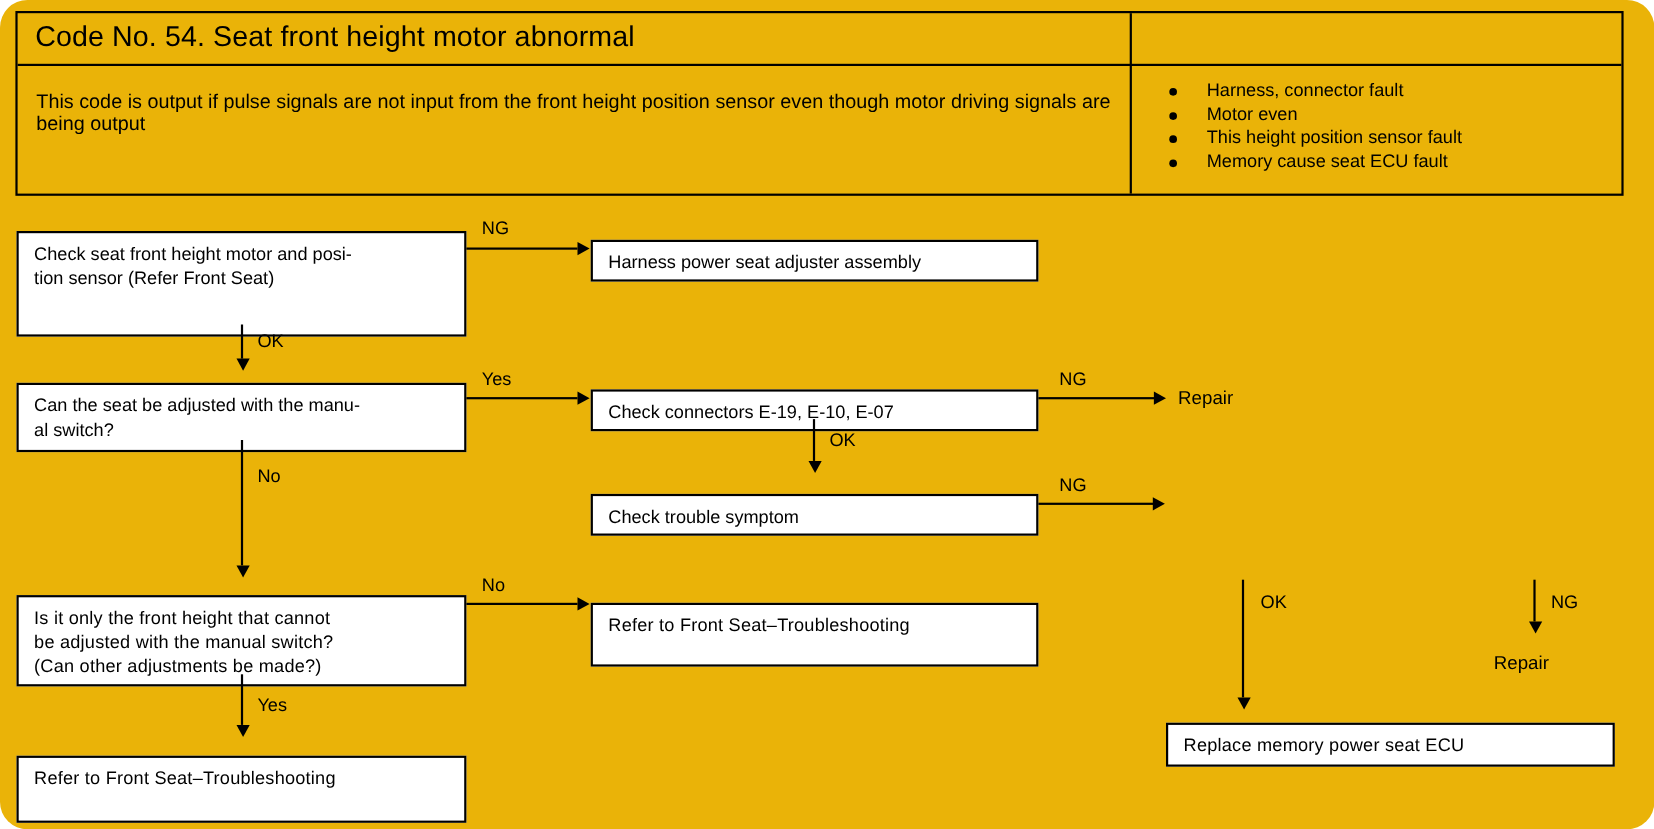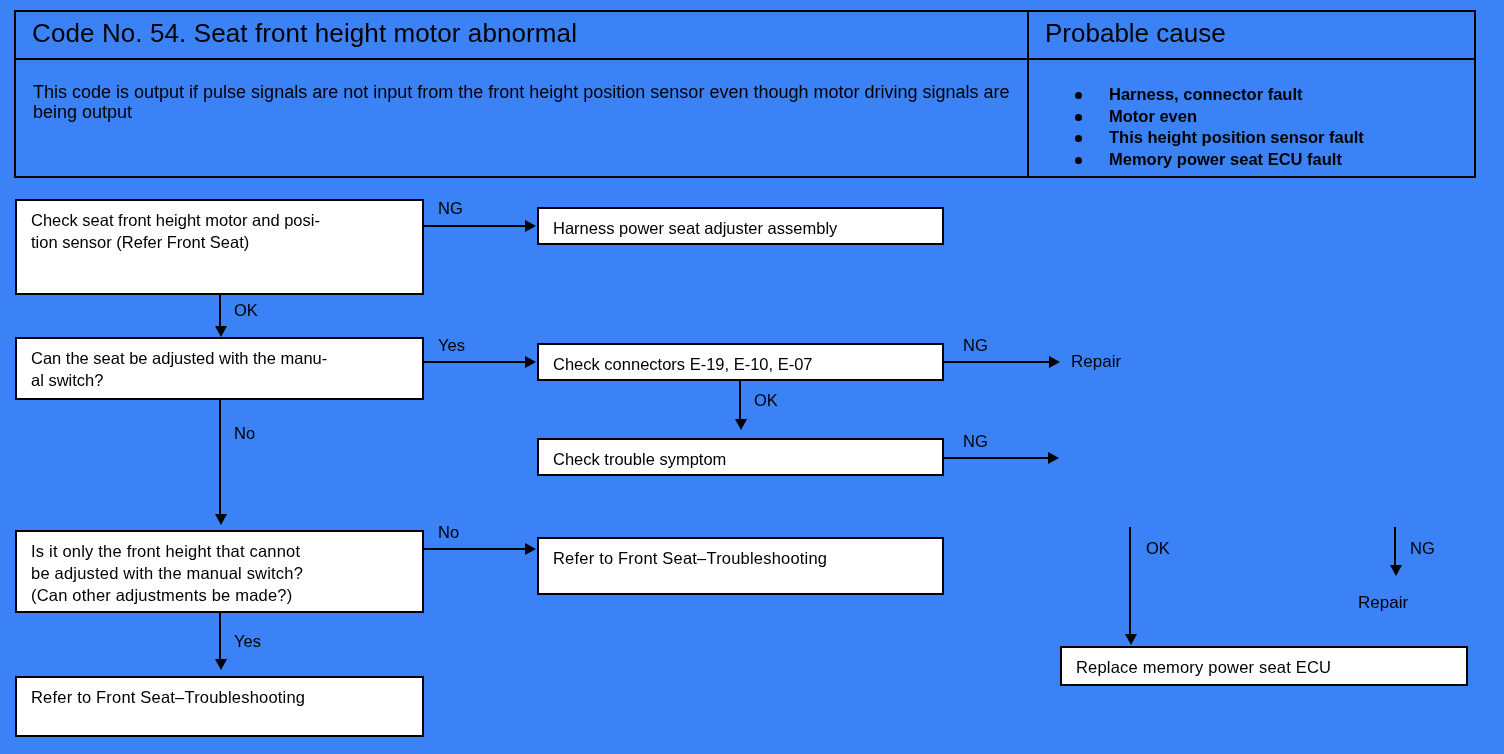--- a/index.html
+++ b/index.html
@@ -9,22 +9,23 @@
     background: #ffffff;
   }
   body {
     font-family: "Liberation Sans", sans-serif;
     color: #000000;
   }
   #page {
     position: relative;
     width: 1504px;
     height: 754px;
-    background: #3b82f6;
+    background: #eab308;
     overflow: hidden;
+    border-radius: 25px;
   }
 
   
   .hdr-table {
     position: absolute;
     left: 14px;
     top: 10px;
     width: 1462px;
     height: 168px;
     border: 2px solid #000;
@@ -66,24 +67,23 @@
     top: 70px;
     width: 980px;
     font-size: 18px;
     line-height: 20px;
   }
   .cause-list {
     position: absolute;
     left: 1029px;
     top: 56px;
     width: 420px;
-    margin: 16px;
+    margin: 4px;
     padding: 0;
     list-style: none;
-    font-weight: bold;
   }
   .cause-list li {
     position: relative;
     padding-left: 48px;
     font-size: 16.5px;
     line-height: 21.5px;
     white-space: nowrap;
   }
   .cause-list li::before {
     content: "";
@@ -95,20 +95,21 @@
     border-radius: 50%;
     background: #000;
   }
 
   
   .box {
     position: absolute;
     border: 2px solid #000;
     box-sizing: border-box;
     background: #fff;
+    margin-top: 11px;
   }
   .box .txt {
     position: absolute;
     left: 14px;
     top: 8px;
     right: 8px;
     font-size: 16.5px;
     line-height: 22px;
   }
   .box .txt.spaced {
@@ -156,27 +157,26 @@
 </style>
 </head>
 <body>
 
 <div id="page">
 
   <div class="hdr-table">
     <div class="hdr-row-top"></div>
     <div class="hdr-divider"></div>
     <div class="hdr-title">Code No. 54. Seat front height motor abnormal</div>
-    <div class="hdr-cause-title">Probable cause</div>
     <div class="hdr-desc">This  code is output if pulse signals are not input from the front height position sensor even though motor driving signals are being output</div>
     <ul class="cause-list">
       <li>Harness, connector fault</li>
       <li>Motor even</li>
       <li>This height position sensor fault</li>
-      <li>Memory power seat ECU fault</li>
+      <li>Memory cause seat ECU fault</li>
     </ul>
   </div>
 
   <div class="box" style="left:15px; top:199px; width:409px; height:96px;">
     <div class="txt">Check seat front height motor and posi-<br>tion sensor (Refer  Front  Seat)</div>
   </div>
 
   <div class="hline" style="left:424px; top:225px; width:101px;"></div>
   <div class="arrow-right" style="left:525px; top:220px;"></div>
   <div class="edge-label" style="left:438px; top:199px;">NG</div>

